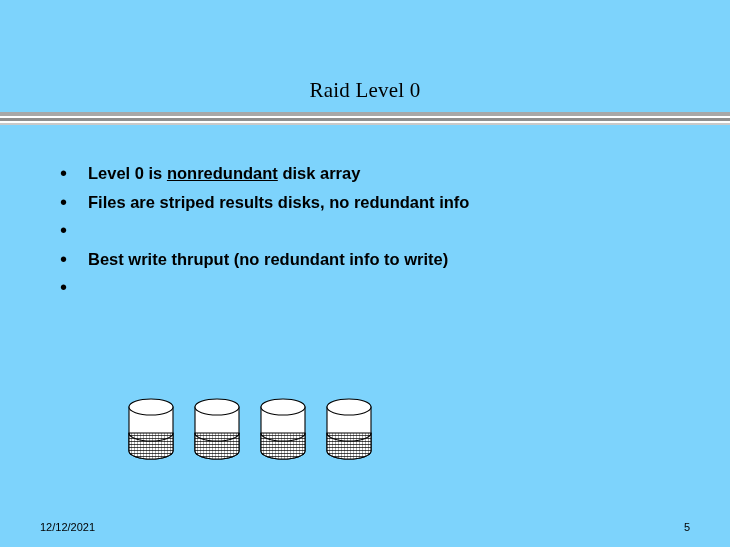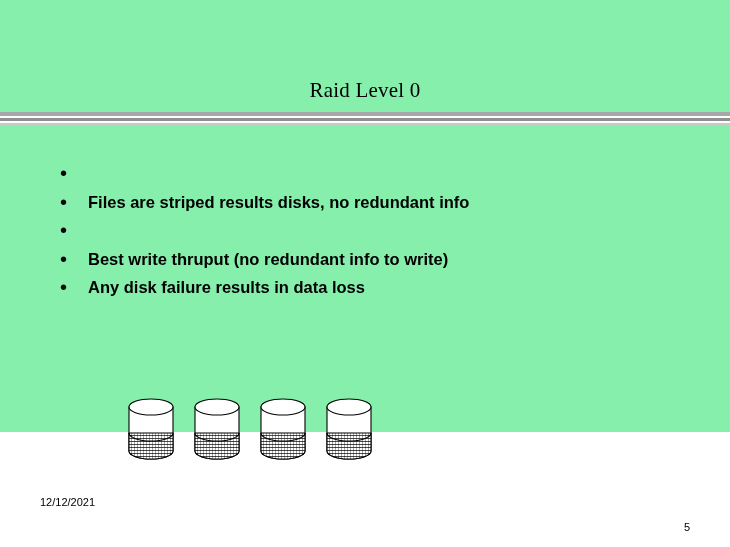--- a/index.html
+++ b/index.html
@@ -9,22 +9,22 @@
   body {
     width: 730px;
     height: 547px;
     background: #ffffff;
     font-family: "Liberation Sans", sans-serif;
     overflow: hidden;
   }
   .slide {
     position: relative;
     width: 730px;
-    height: 432px;
-    background: #86efac;
+    height: 547px;
+    background: #7dd3fc;
   }
   .slide-title {
     position: absolute;
     top: 78px;
     left: 0;
     width: 730px;
     text-align: center;
     font-family: "Liberation Serif", serif;
     font-size: 21px;
     color: #000000;
@@ -95,21 +95,21 @@
   }
   .disk {
     position: absolute;
     top: 0;
     width: 46px;
     height: 62px;
   }
   .footer-date {
     position: absolute;
     left: 40px;
-    top: 496px;
+    top: 521px;
     font-size: 11px;
     color: #000000;
     font-family: "Liberation Sans", sans-serif;
   }
   .footer-page {
     position: absolute;
     right: 40px;
     top: 521px;
     font-size: 11px;
     color: #000000;
@@ -128,39 +128,39 @@
     <div class="bar2"></div>
     <div class="bar3"></div>
     <div class="bar4"></div>
     <div class="bar5"></div>
   </div>
 
   <div class="bullets">
 
     <div class="bullet-row">
       <span class="bullet-dot">•</span>
+      <span class="bullet-text"><span>Level 0 is </span><u>nonredundant</u><span> disk array</span></span>
     </div>
 
     <div class="bullet-row">
       <span class="bullet-dot">•</span>
       <span class="bullet-text"><span>Files are striped results disks, no redundant info</span></span>
     </div>
 
     <div class="bullet-row">
       <span class="bullet-dot">•</span>
     </div>
 
     <div class="bullet-row">
       <span class="bullet-dot">•</span>
       <span class="bullet-text"><span>Best write thruput (no redundant info to write)</span></span>
     </div>
 
     <div class="bullet-row">
       <span class="bullet-dot">•</span>
-      <span class="bullet-text"><span>Any disk failure results in data loss</span></span>
     </div>
 
   </div>
 
   <div class="disks">
 
     <div class="disk" style="left:0px;">
       <svg width="46" height="62" viewBox="0 0 46 62" xmlns="http://www.w3.org/2000/svg">
         <defs>
           <pattern id="hatch1" patternUnits="userSpaceOnUse" width="3" height="3">

